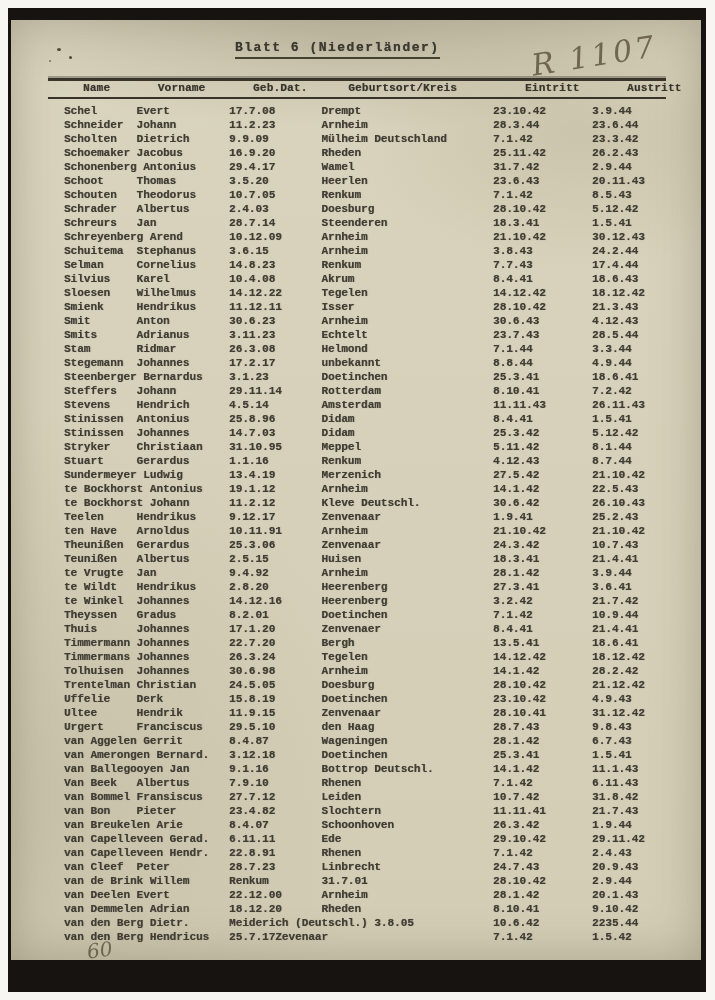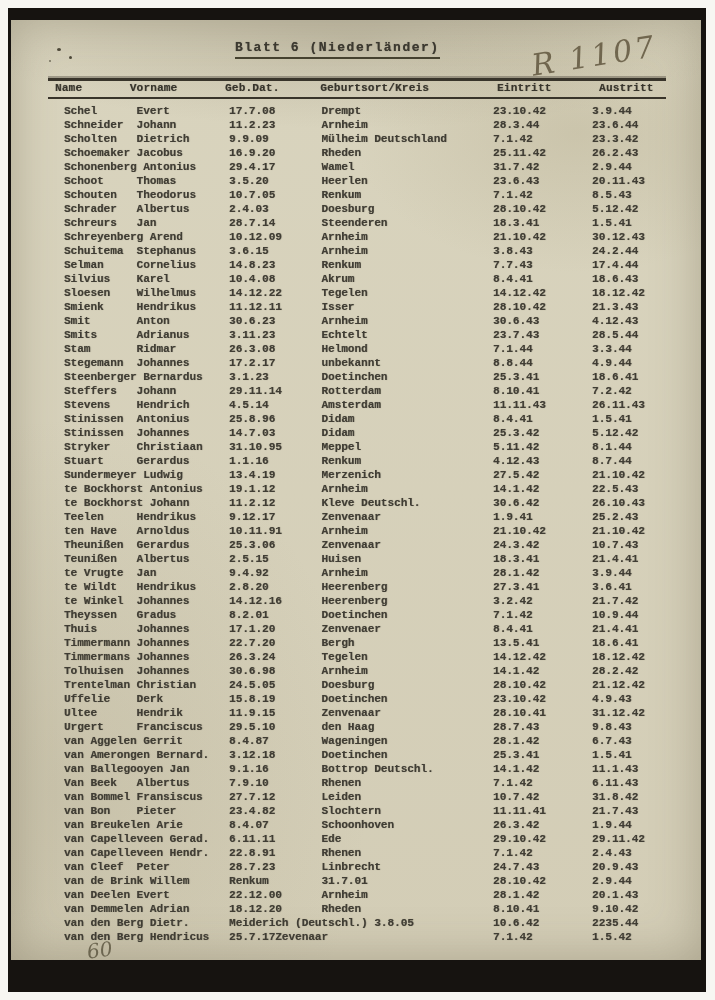--- a/index.html
+++ b/index.html
@@ -40,21 +40,21 @@
   }
   .rule{position:absolute;left:37px;width:618px;background:#38342a;}
   .rule-top{top:58px;height:3px;box-shadow:0 -2px 0 rgba(56,52,42,.35);}
   .rule-bottom{top:77px;height:2px;}
   .line{
     position:absolute;left:44px;
     white-space:pre;font-size:11px;line-height:14px;
     color:#403d34;font-weight:bold;
     text-shadow:.4px .3px .7px rgba(64,61,52,.6);
   }
-  .header-line{top:61px;color:#38352c;letter-spacing:.2px;}
+  .header-line{top:61px;color:#38352c;letter-spacing:.2px;margin-left:28px;}
   .rows{position:absolute;left:9px;top:84px;right:0;}
   .rows .line{position:relative;left:44px;height:14px;}
   .footnote{
     position:absolute;left:76px;top:918px;
     font-family:"DejaVu Serif",serif;font-style:italic;
     font-size:20px;color:rgba(88,81,60,.8);
     transform:rotate(-8deg);
   }
   .speck{position:absolute;border-radius:50%;background:#4c4737;}
   .speck.s1{left:46px;top:28px;width:4px;height:3px;}

